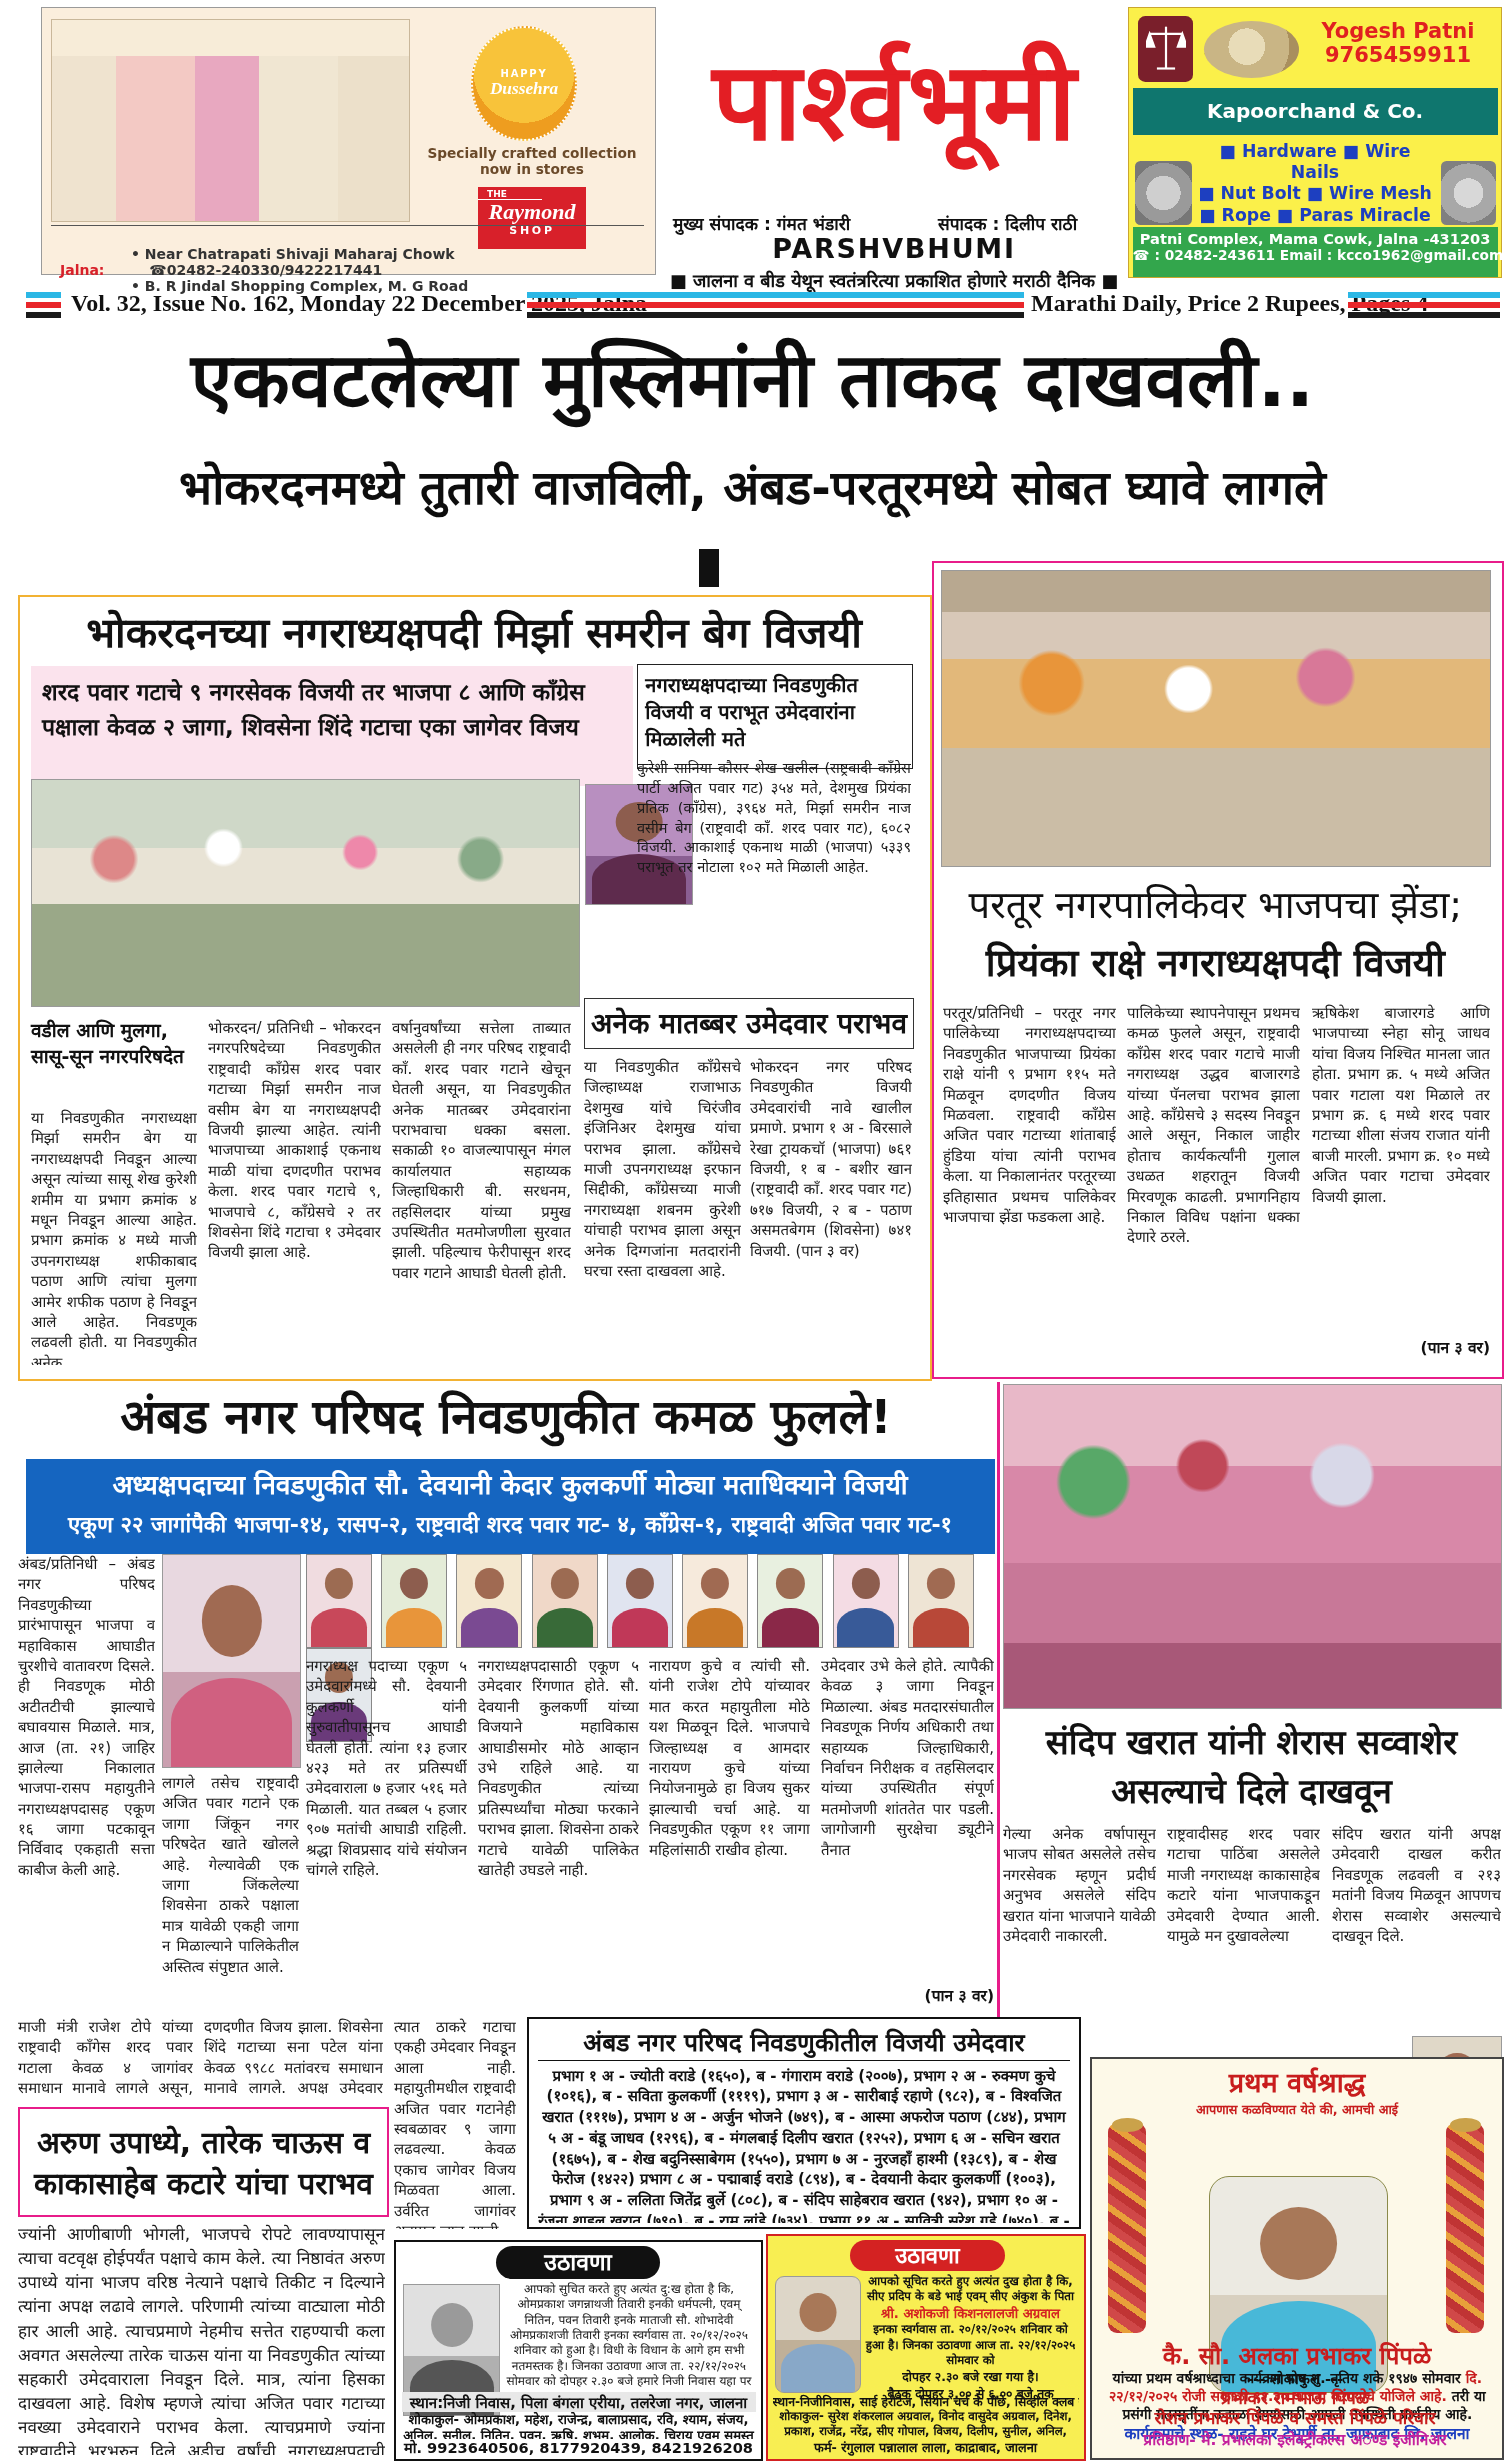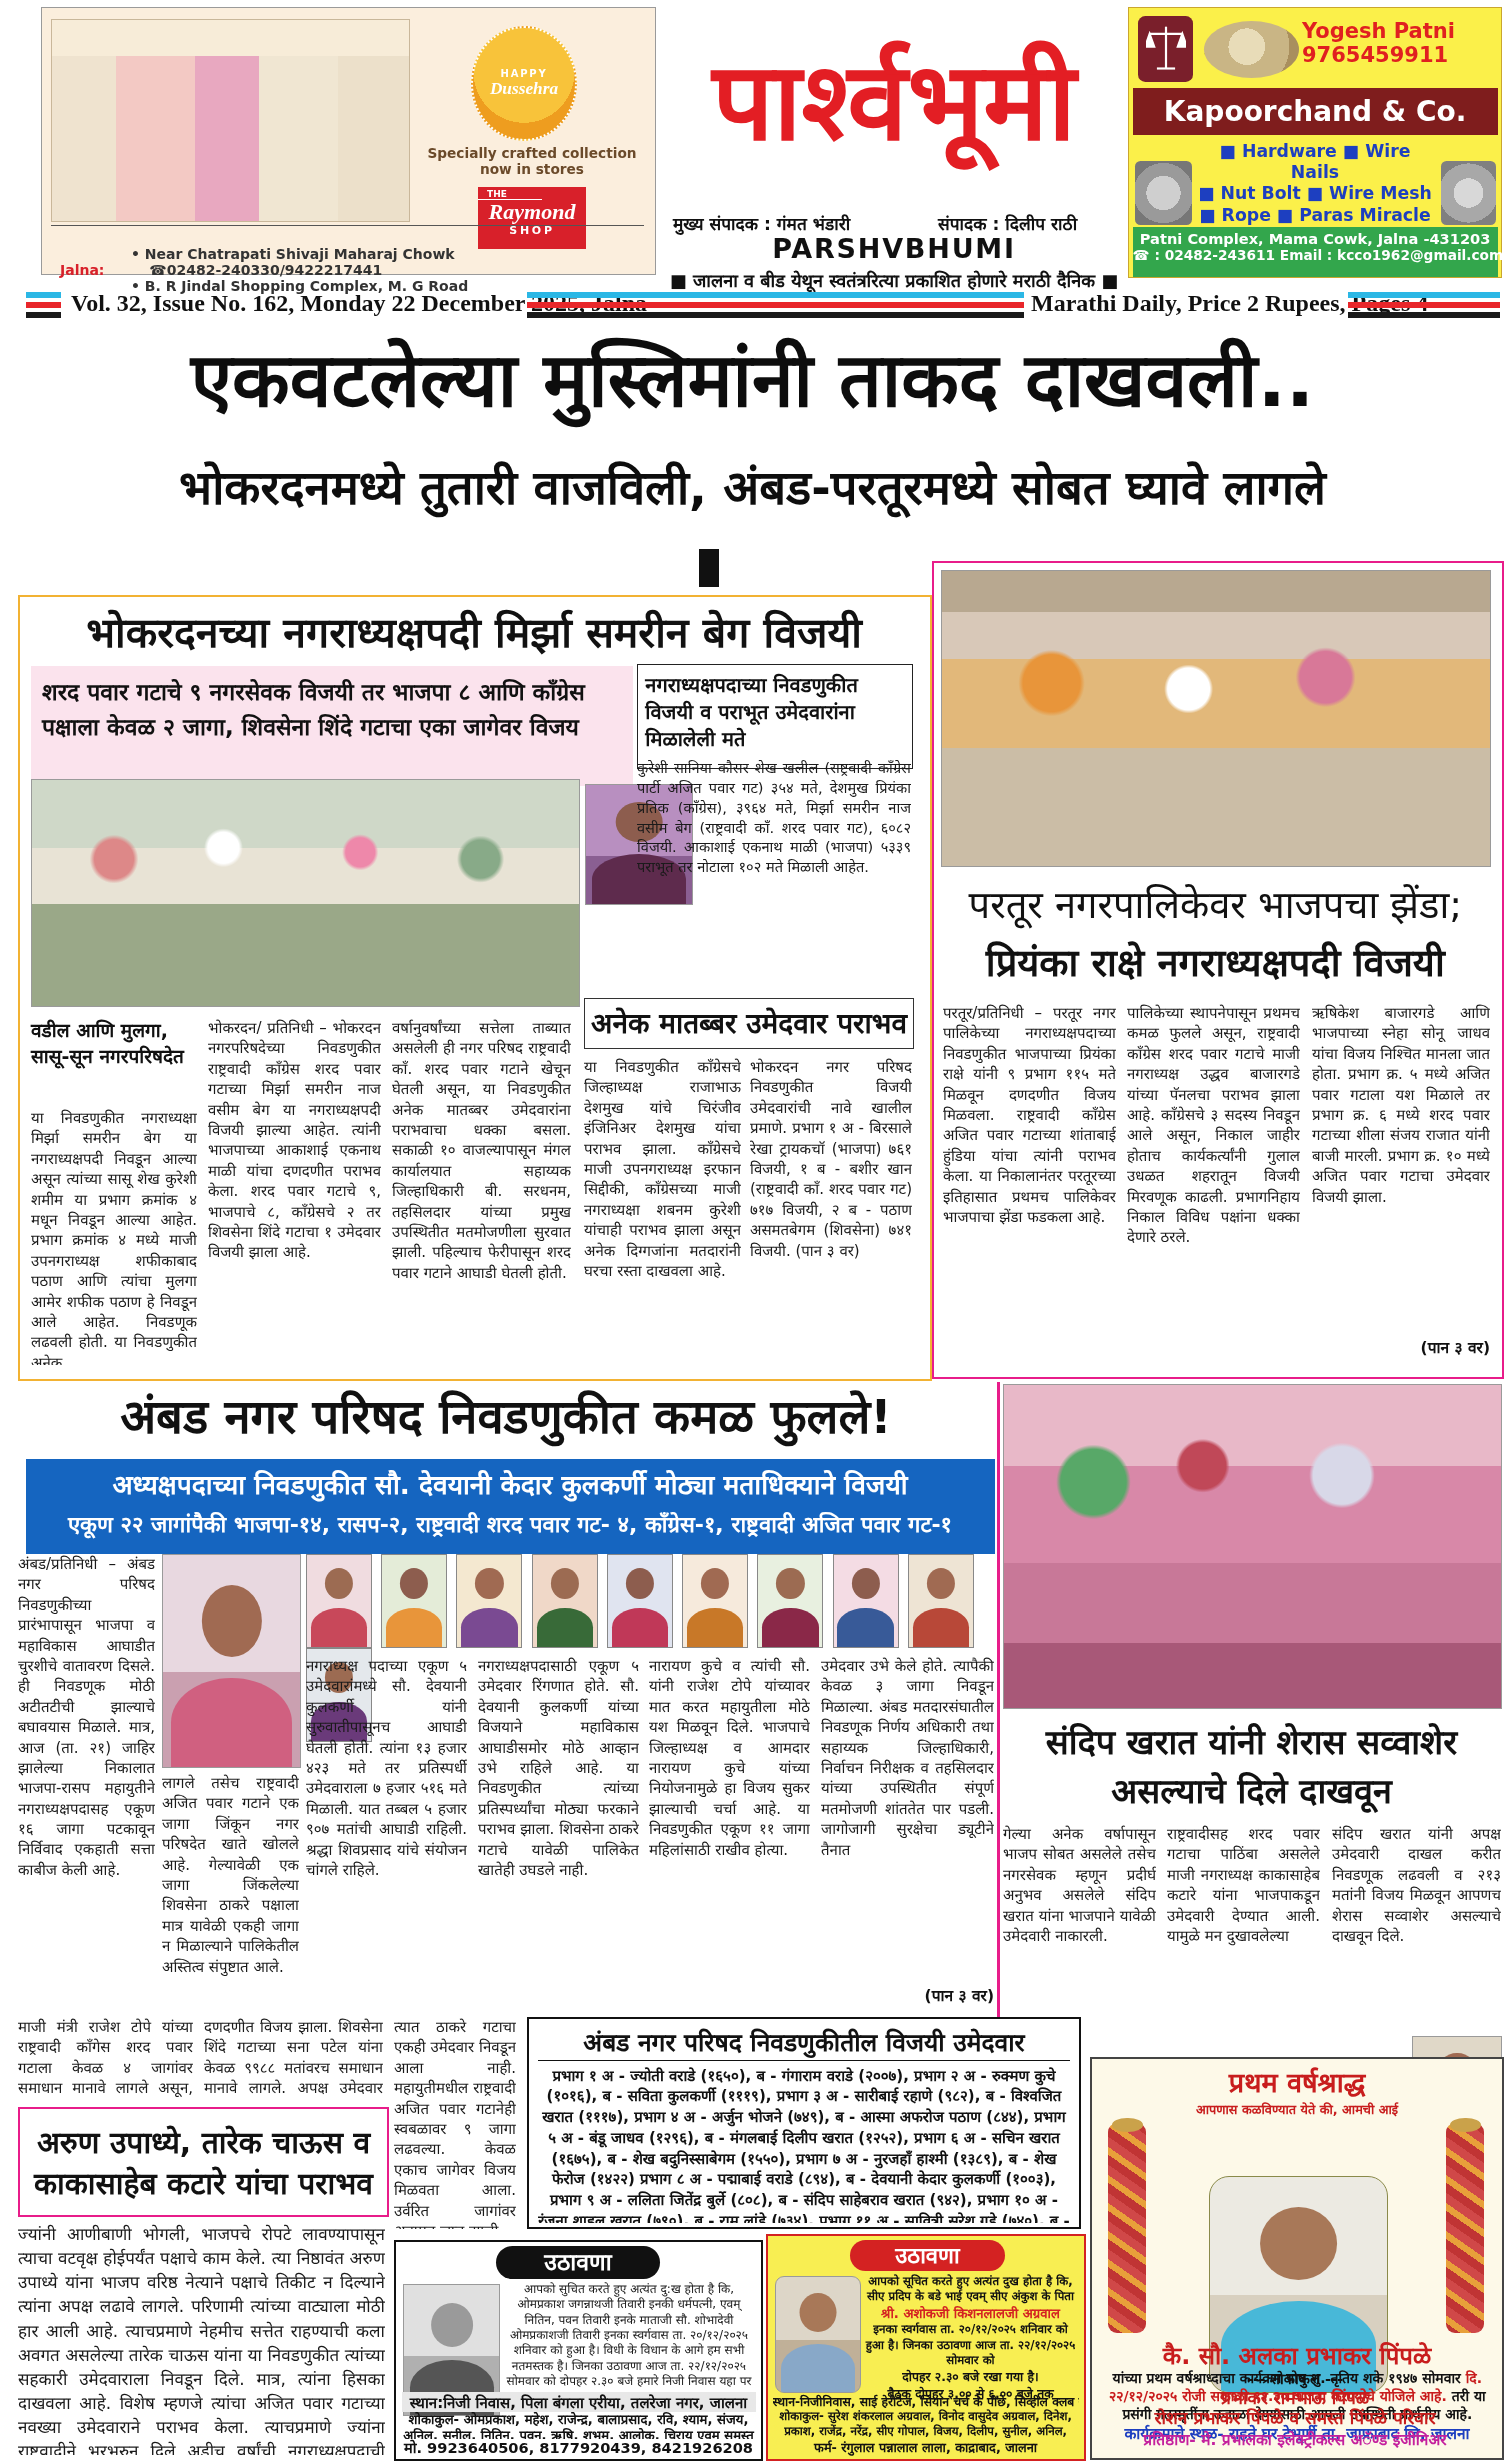--- a/index.html
+++ b/index.html
@@ -71,26 +71,26 @@
           <g stroke="#fff" stroke-width="2.4" fill="none">
         <line x1="22" y1="4" x2="22" y2="50"></line>
             <line x1="4" y1="12" x2="40" y2="12"></line>
         <path d="M4 12 L-1 26 L9 26 Z M40 12 L35 26 L45 26 Z" fill="#fff"></path>
         <line x1="12" y1="50" x2="32" y2="50"></line>
           </g>
         </svg>
     </div>
     <div class="abs" style="left:75px;top:12.8px;width:95px;height:57px;border-radius:50%;
          background:radial-gradient(circle at 45% 45%,#e8dcb8 0 30%,#c9b585 30% 70%,#a98f5e 70%);"></div>
-    <div class="abs" style="left:173px;top:11px;width:192px;text-align:left;padding-right:5.5px;">
+    <div class="abs" style="left:173px;top:11px;width:192px;text-align:center;padding-right:5.5px;">
       <div style="font-size:21px;font-weight:800;color:#e02020;">Yogesh Patni</div>
       <div style="font-size:21px;font-weight:800;color:#e02020;">9765459911</div>
     </div>
-    <div class="abs nowrap" style="left:3.6px;top:80px;width:365px;height:47px;background:#7f1d1d;color:#fff;text-align:center;
-         font-size:28px;font-weight:800;line-height:47px;">Kapoorchand &amp; Co.</div>
+    <div class="abs nowrap" style="left:3.6px;top:80px;width:365px;height:47px;background:#0f766e;color:#fff;text-align:center;
+         font-size:20px;font-weight:800;line-height:47px;">Kapoorchand &amp; Co.</div>
     <div class="abs" style="left:64px;top:133px;width:244px;text-align:center;color:#1d3fc0;font-weight:800;font-size:17.3px;line-height:1.22;">
       <div>■ Hardware ■ Wire Nails</div>
       <div>■ Nut Bolt ■ Wire Mesh</div>
       <div>■ Rope ■ Paras Miracle</div>
       <div>■ Scale Merchant</div>
     </div>
     <div class="abs" style="left:5.5px;top:153px;width:57px;height:64px;background:radial-gradient(circle at 50% 50%,#cfcfcf 0 40%,#9a9a9a 40% 70%,#777 70%);border-radius:5.5px;"></div>
     <div class="abs" style="left:312px;top:153px;width:55px;height:64px;background:radial-gradient(circle at 50% 50%,#d8d8d8 0 35%,#a8a8a8 35% 70%,#808080 70%);border-radius:5.5px;"></div>
     <div class="abs" style="left:3.6px;top:219px;width:365px;height:47px;background:#33a64c;color:#fff;text-align:center;padding-top:2.7px;">
       <div class="nowrap" style="font-size:14.6px;font-weight:700;">Patni Complex, Mama Cowk, Jalna -431203</div>

